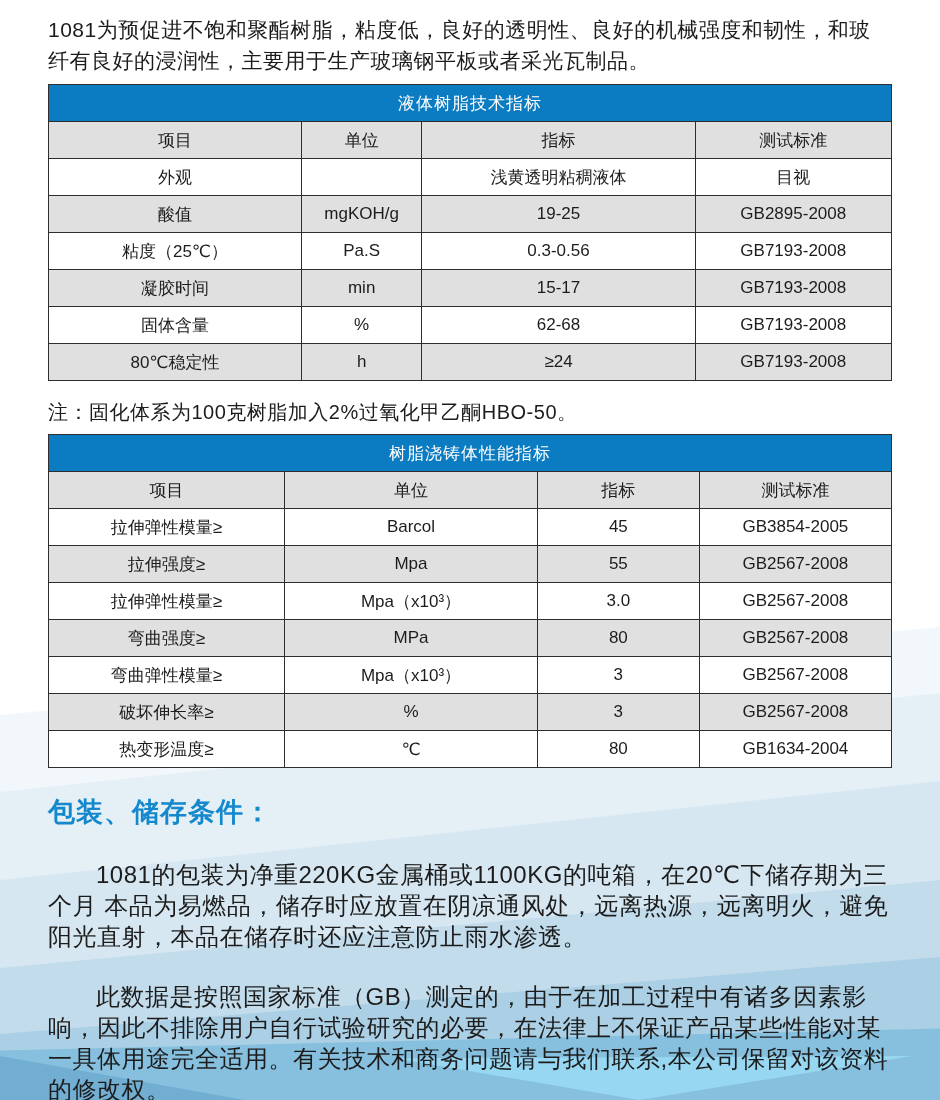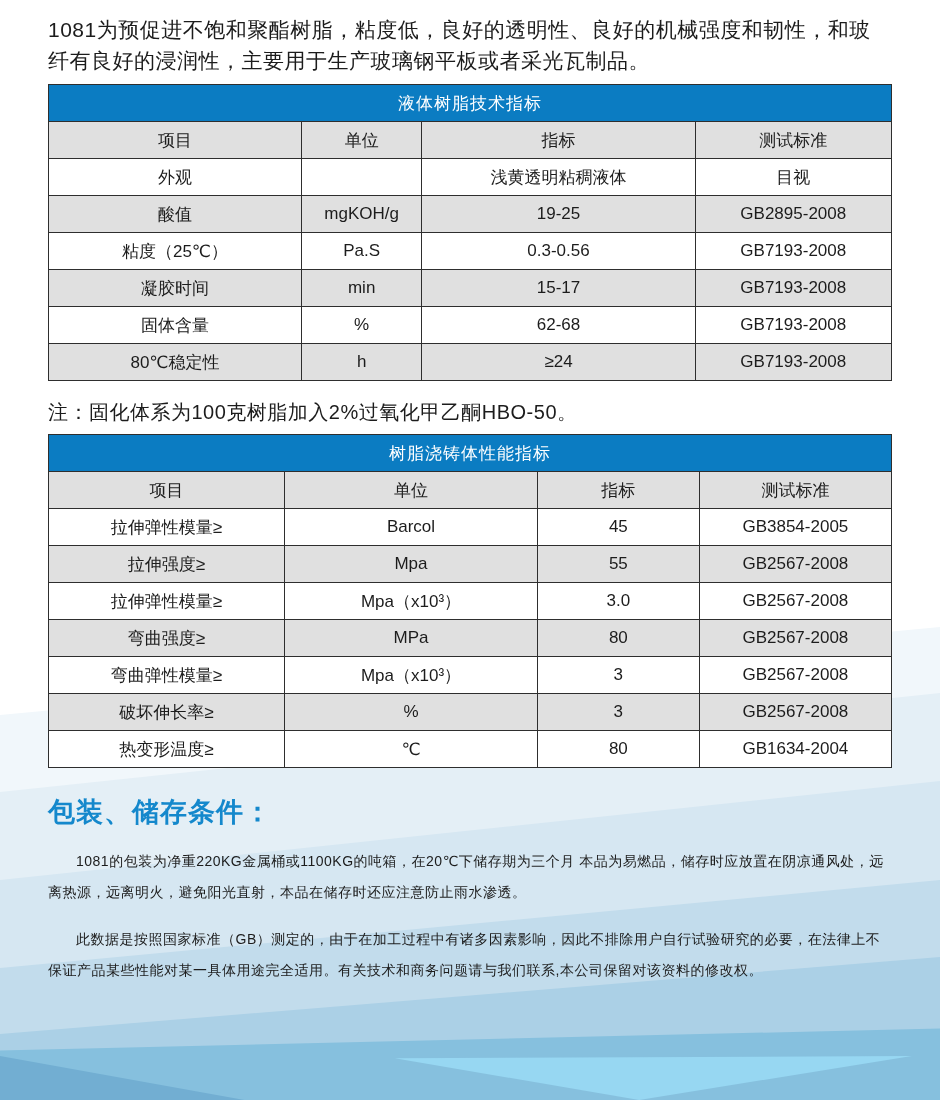--- a/index.html
+++ b/index.html
@@ -29,21 +29,21 @@
   .title-cell { background:#0b7cc2 !important; color:#ffffff; font-size:19px; letter-spacing:1px; }
   tr.head-row th { background:#e0e0e0;font-family:Liberation Serif, serif; }
   tbody tr.alt td { background:#e0e0e0; }
 
   .t1 .c1{width:30%} .t1 .c2{width:14.3%} .t1 .c3{width:32.4%} .t1 .c4{width:23.3%}
   .t2 .c1{width:28%} .t2 .c2{width:30%} .t2 .c3{width:19.2%} .t2 .c4{width:22.8%}
 
   .note { font-size:20px; margin-top:18px; letter-spacing:0.5px; }
 
   .section-title { color:#1488cc; font-size:27px; font-weight:bold; margin-top:26px; letter-spacing:1px; }
-  .para { font-size:14px; line-height:31px; text-indent:2em; margin-top:16px; letter-spacing:0.5px; }
+  .para { font-size:24px; line-height:31px; text-indent:2em; margin-top:29px; letter-spacing:0.5px; }
 </style>
 </head>
 <body>
 
 <div class="page">
   <div class="bg">
     <div class="shape s1"></div>
     <div class="shape s2"></div>
     <div class="shape s3"></div>
     <div class="shape s4"></div>

